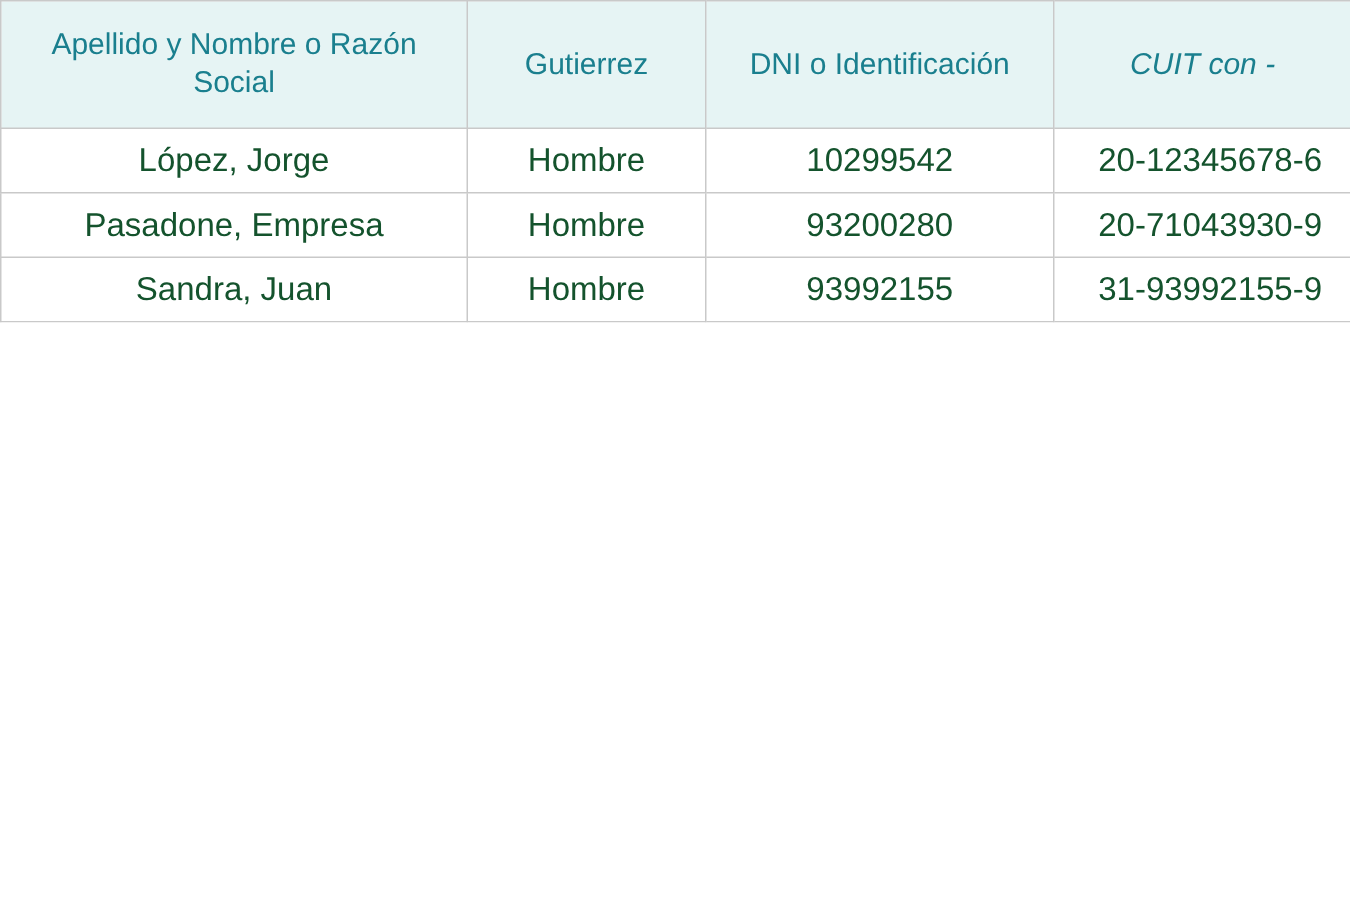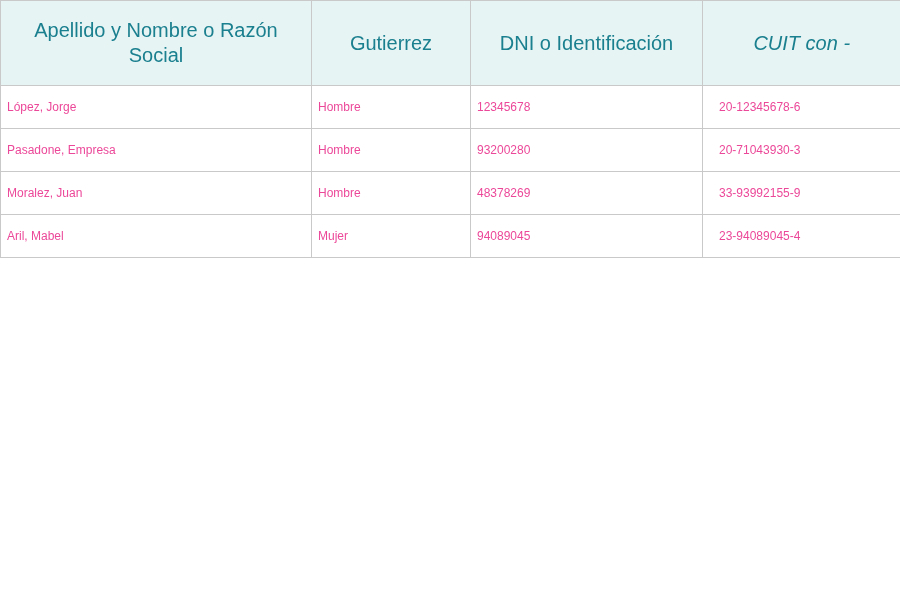--- a/index.html
+++ b/index.html
@@ -40,23 +40,23 @@
     height: 80px;
     padding: 2px 6px;
     border: 1px solid #c9c9c9;
     line-height: 1.25;
   }
   thead th.hdr-last {
     border-right: none;
     font-style: italic;
   }
   tbody td {
-    font-size: 12px;
-    color: #ec4899;
-    text-align: left;
+    font-size: 22px;
+    color: #14532d;
+    text-align: center;
     vertical-align: middle;
     height: 40px;
     padding: 1px 6px;
     border: 1px solid #c9c9c9;
     background: #ffffff;
     white-space: nowrap;
     overflow: hidden;
   }
   tbody td.cell-last {
     border-right: none;
@@ -84,37 +84,31 @@
         <th>Apellido y Nombre o Razón Social</th>
         <th>Gutierrez</th>
         <th>DNI o Identificación</th>
         <th class="hdr-last">CUIT con -</th>
       </tr>
     </thead>
     <tbody>
       <tr>
         <td>López, Jorge</td>
         <td>Hombre</td>
-        <td>12345678</td>
+        <td>10299542</td>
         <td class="cell-last">20-12345678-6</td>
       </tr>
       <tr>
         <td>Pasadone, Empresa</td>
         <td>Hombre</td>
         <td>93200280</td>
-        <td class="cell-last">20-71043930-3</td>
+        <td class="cell-last">20-71043930-9</td>
       </tr>
       <tr>
-        <td>Moralez, Juan</td>
+        <td>Sandra, Juan</td>
         <td>Hombre</td>
-        <td>48378269</td>
-        <td class="cell-last">33-93992155-9</td>
-      </tr>
-      <tr>
-        <td>Aril, Mabel</td>
-        <td>Mujer</td>
-        <td>94089045</td>
-        <td class="cell-last">23-94089045-4</td>
+        <td>93992155</td>
+        <td class="cell-last">31-93992155-9</td>
       </tr>
     </tbody>
   </table>
   <div class="blank-area"></div>
 </div>
 
 </body></html>

